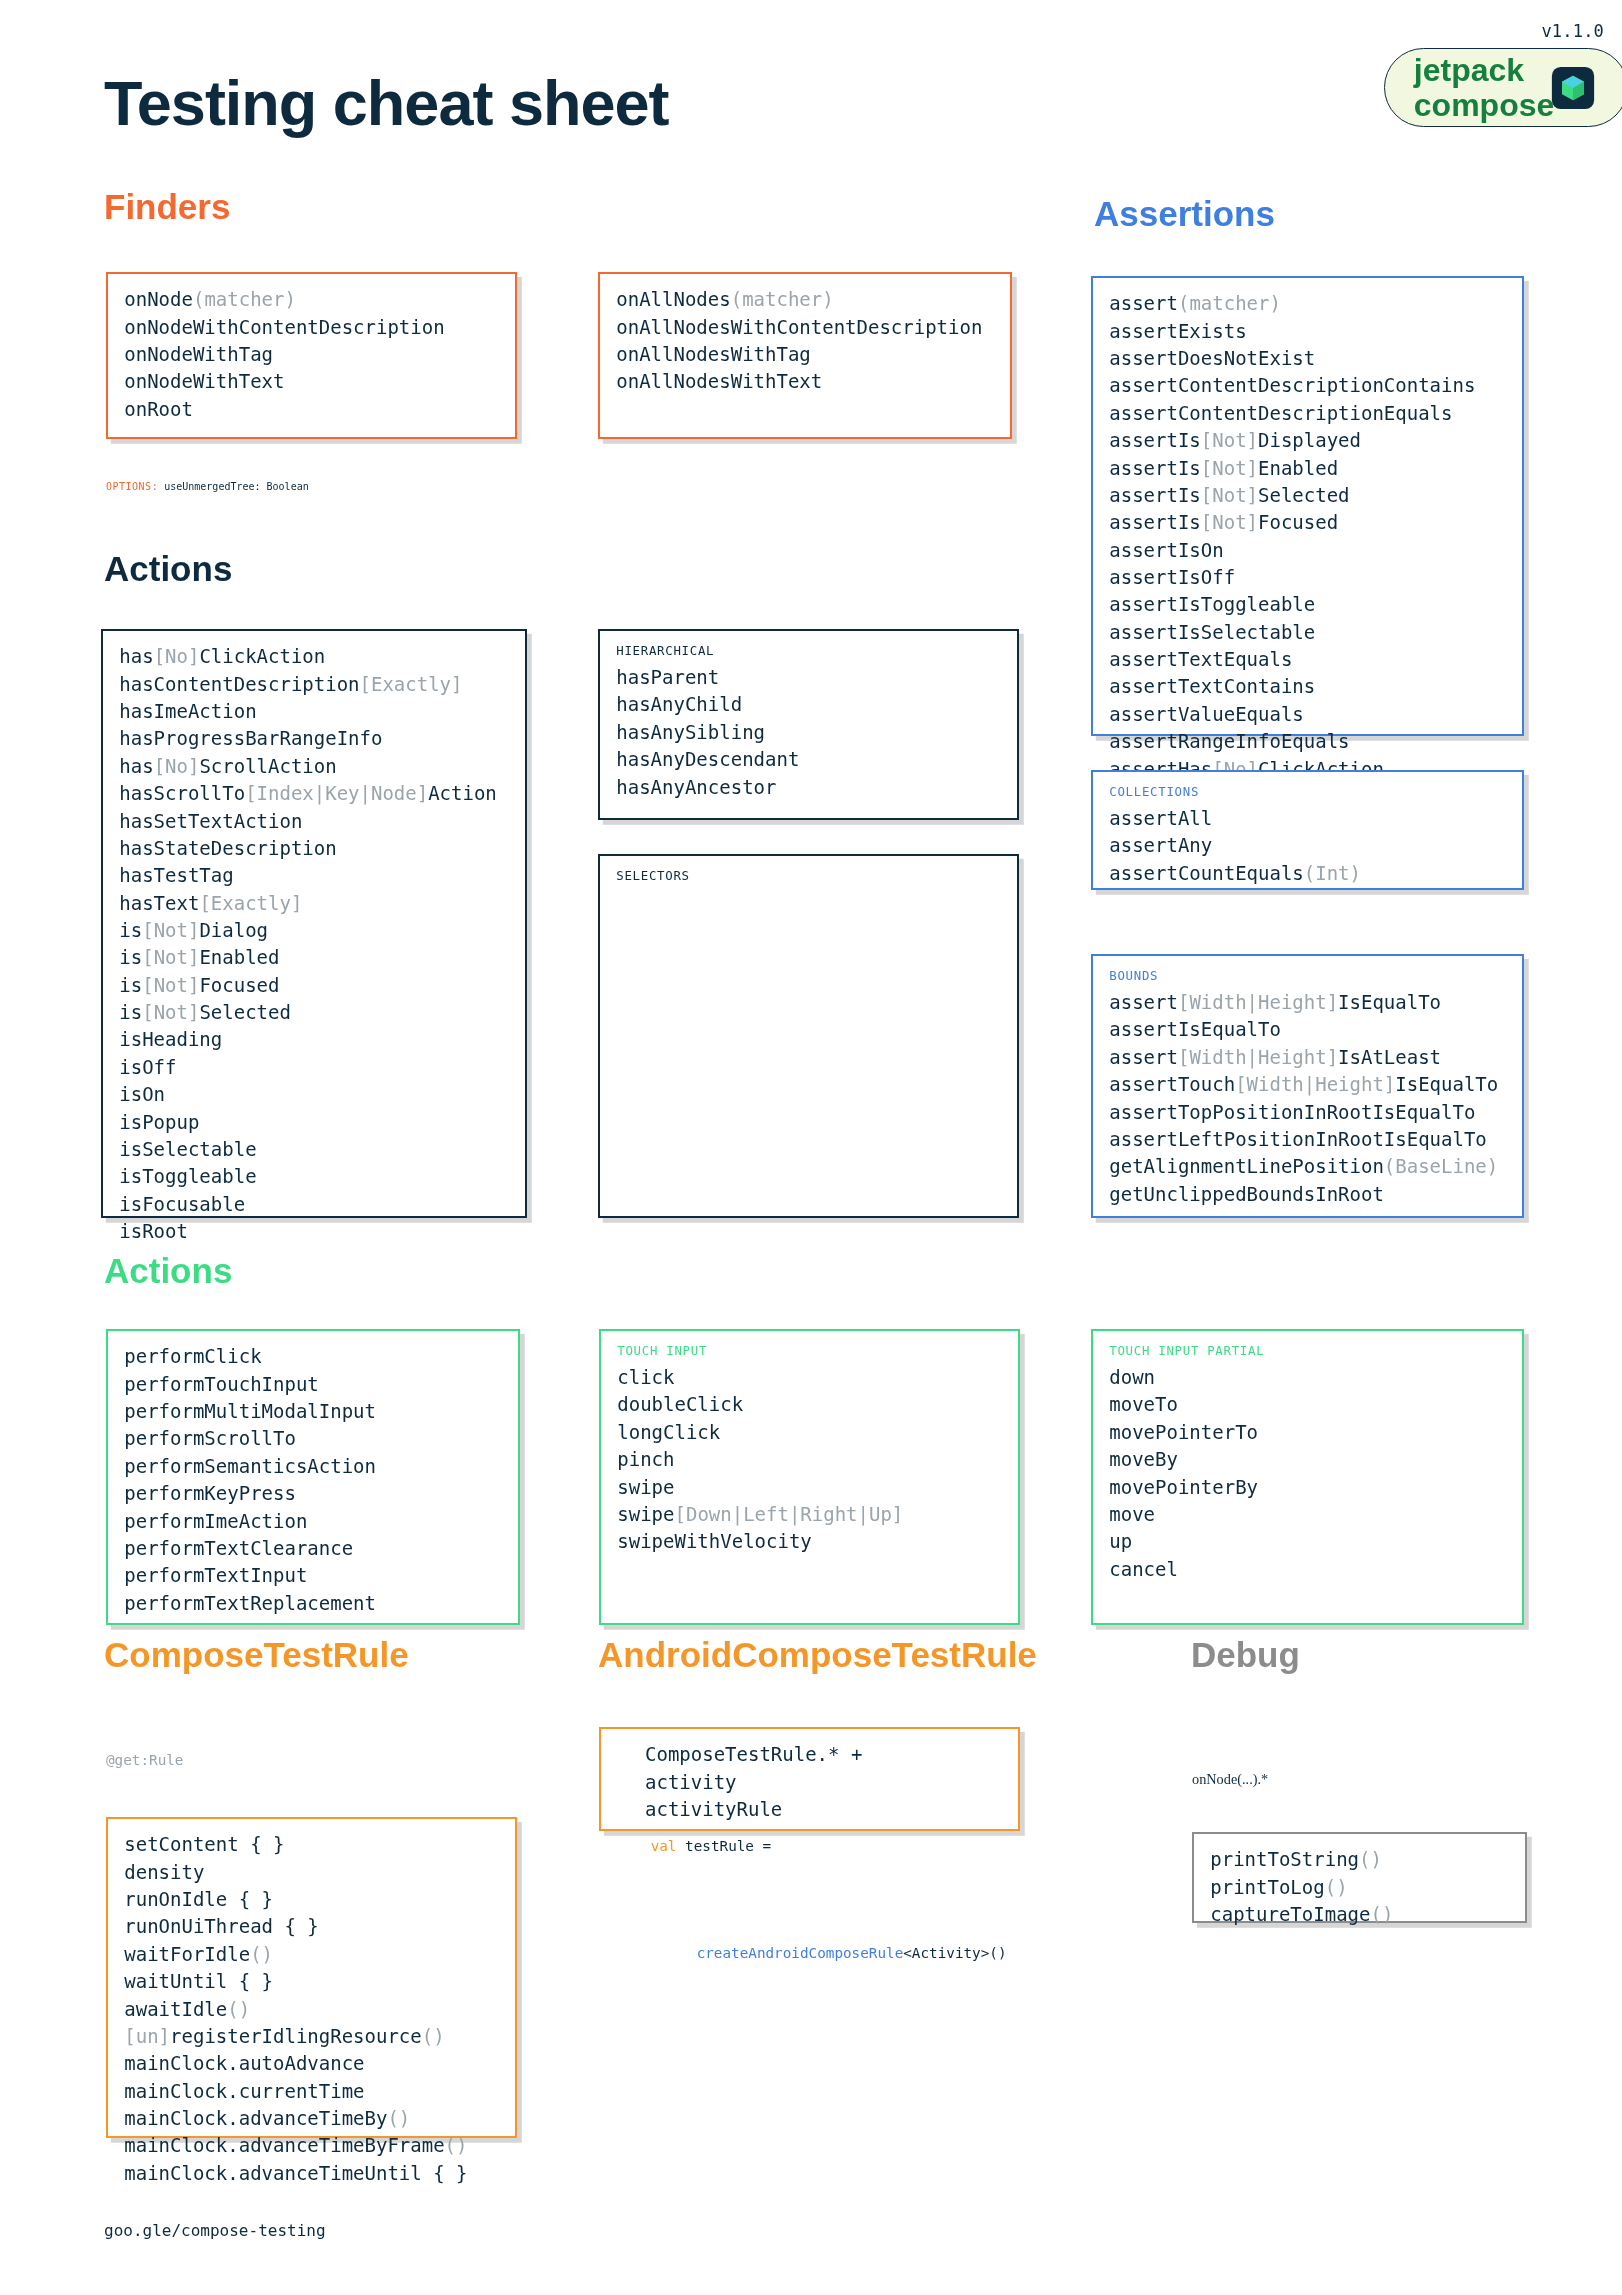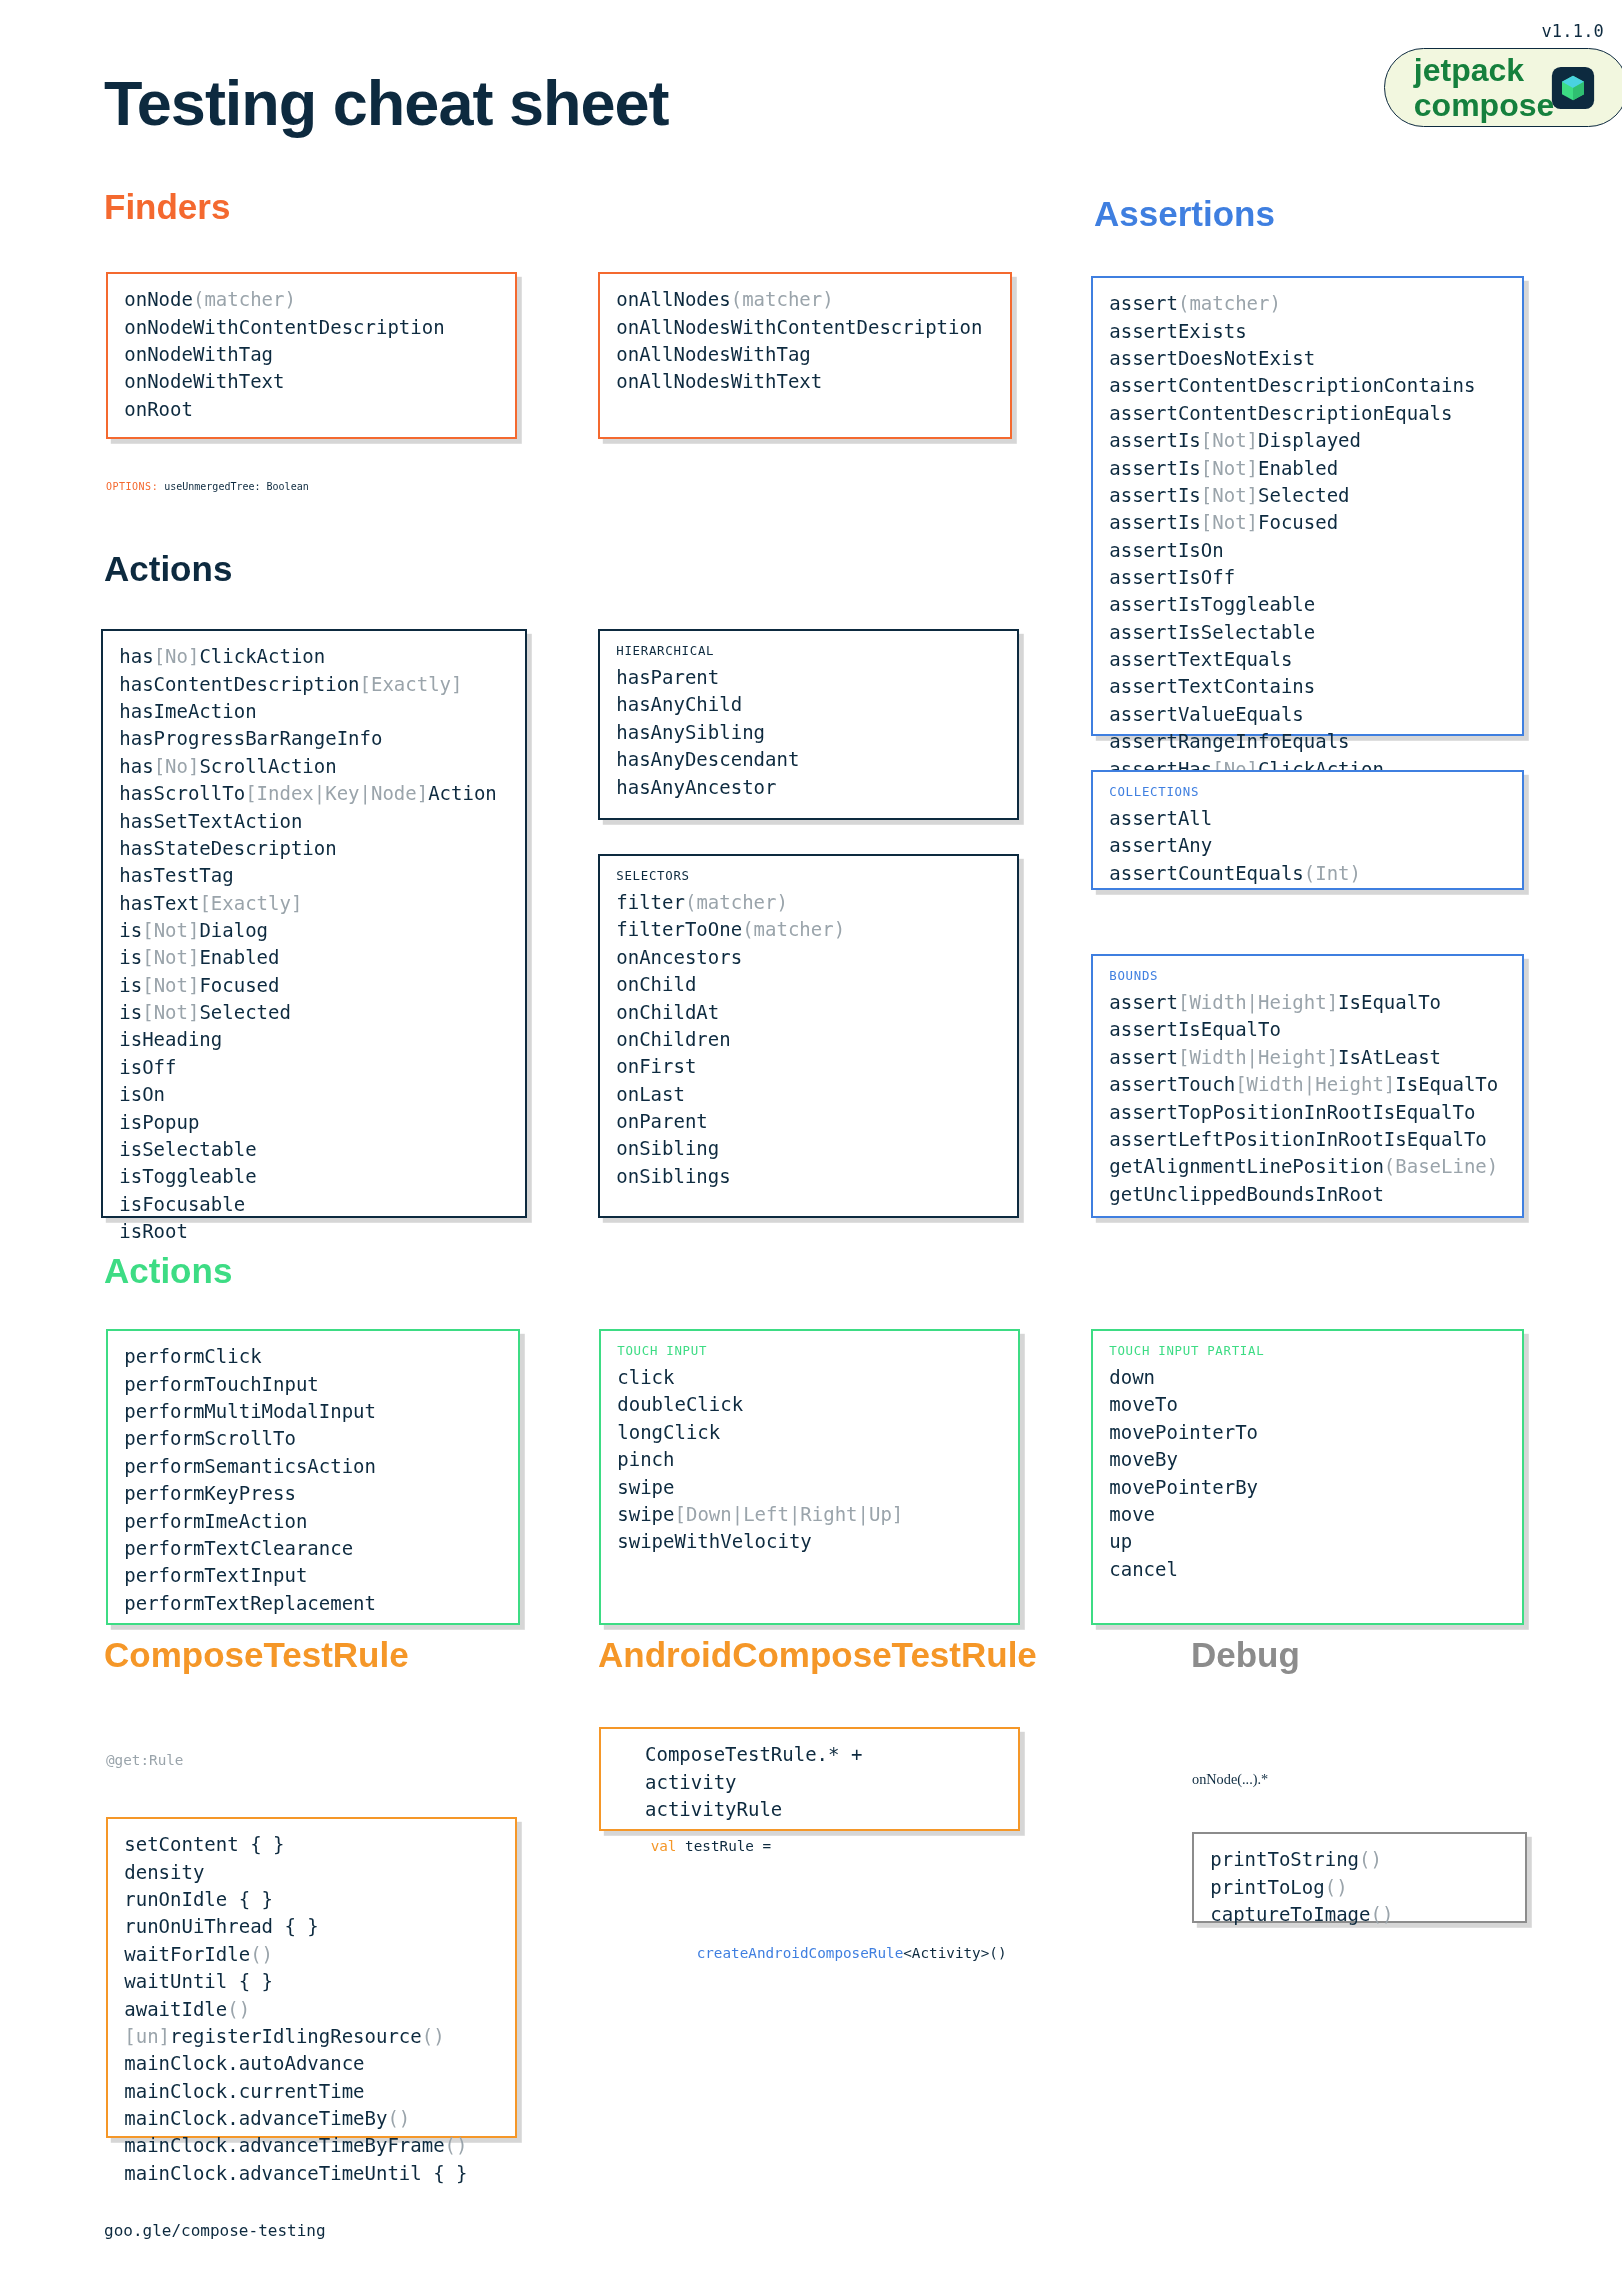--- a/index.html
+++ b/index.html
@@ -228,31 +228,20 @@
     <span class="card-label navy">HIERARCHICAL</span>
     <code class="codeblock">hasParent
 hasAnyChild
 hasAnySibling
 hasAnyDescendant
 hasAnyAncestor</code>
   </div>
 
   <div class="card card-shadow bd-navy" style="left:598px; top:854px; width:421px; height:364px;">
     <span class="card-label navy">SELECTORS</span>
-    <code class="codeblock">filter<span style="color:#9aa4ab">(matcher)</span>
-filterToOne<span style="color:#9aa4ab">(matcher)</span>
-onAncestors
-onChild
-onChildAt
-onChildren
-onFirst
-onLast
-onParent
-onSibling
-onSiblings</code>
   </div>
 
   <div class="section-title blue" style="left:1094px; top:194px;">Assertions</div>
 
   <div class="card card-shadow bd-blue" style="left:1091px; top:276px; width:433px; height:460px;">
     <code class="codeblock">assert<span style="color:#9aa4ab">(matcher)</span>
 assertExists
 assertDoesNotExist
 assertContentDescriptionContains
 assertContentDescriptionEquals

